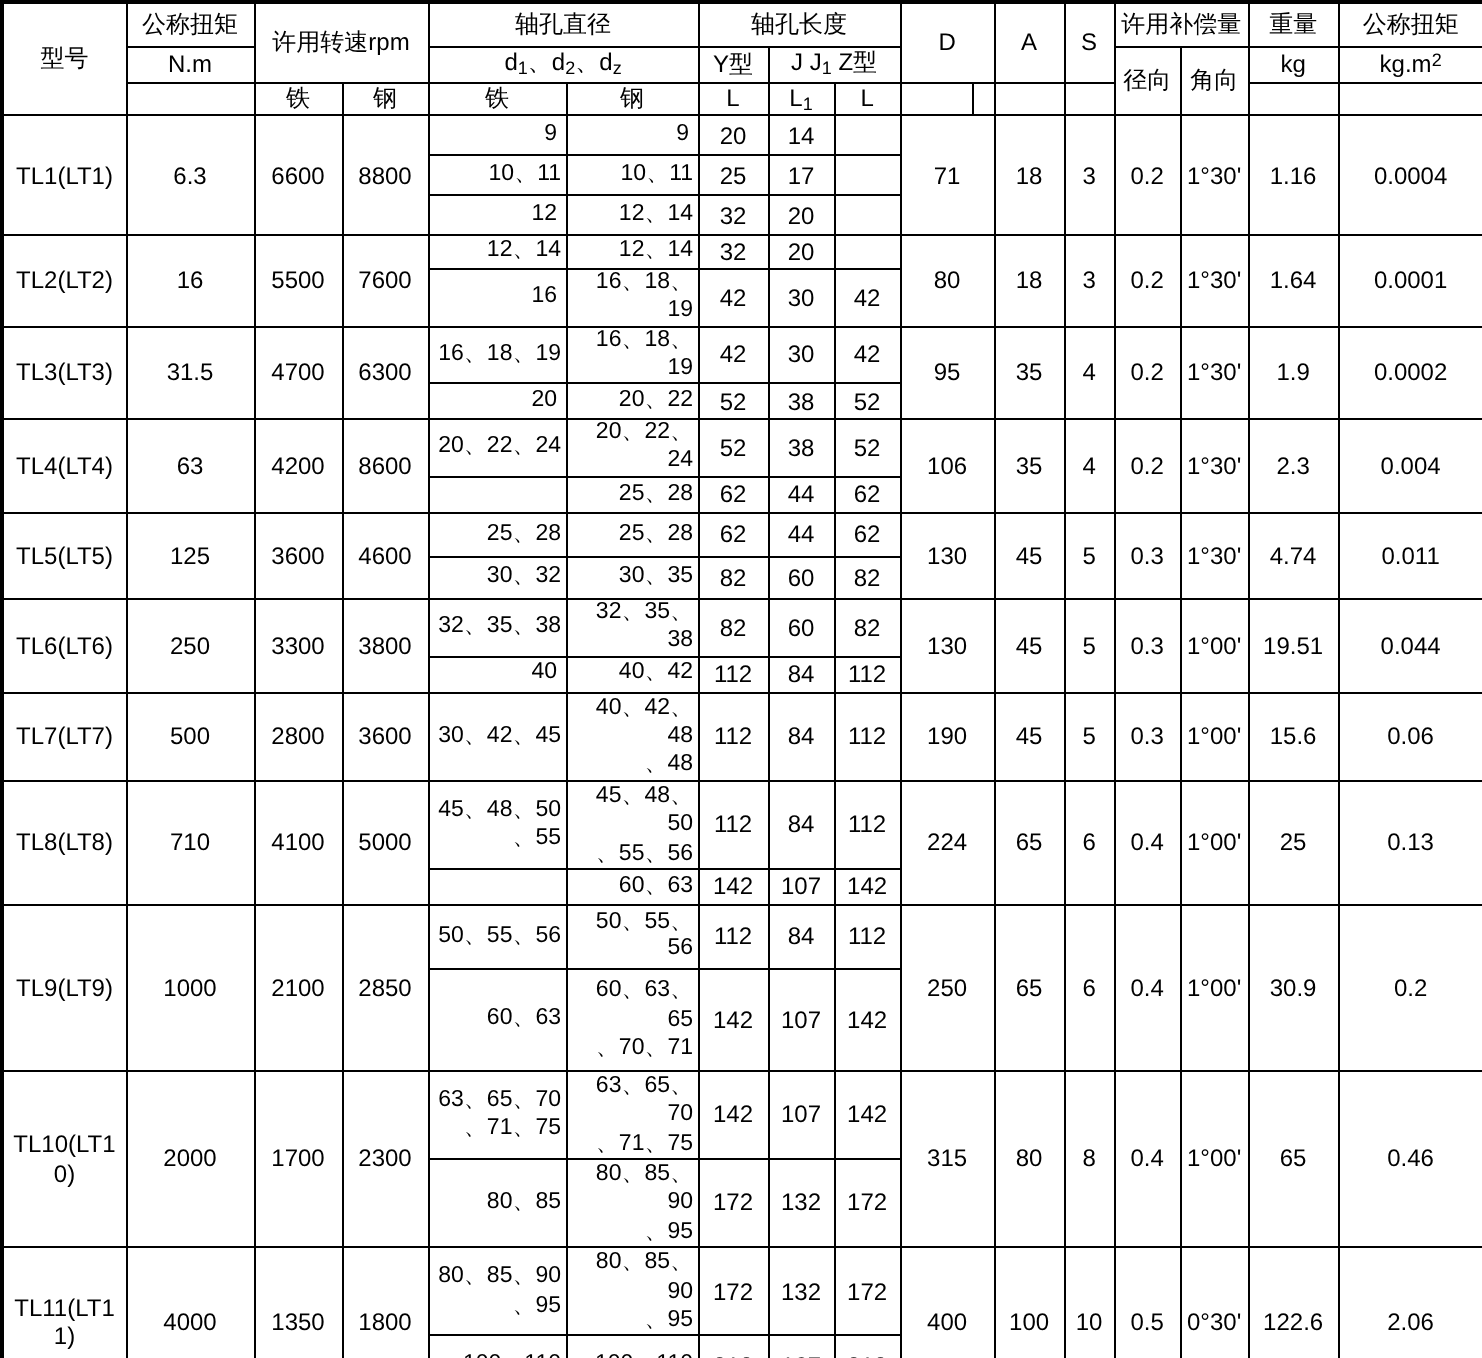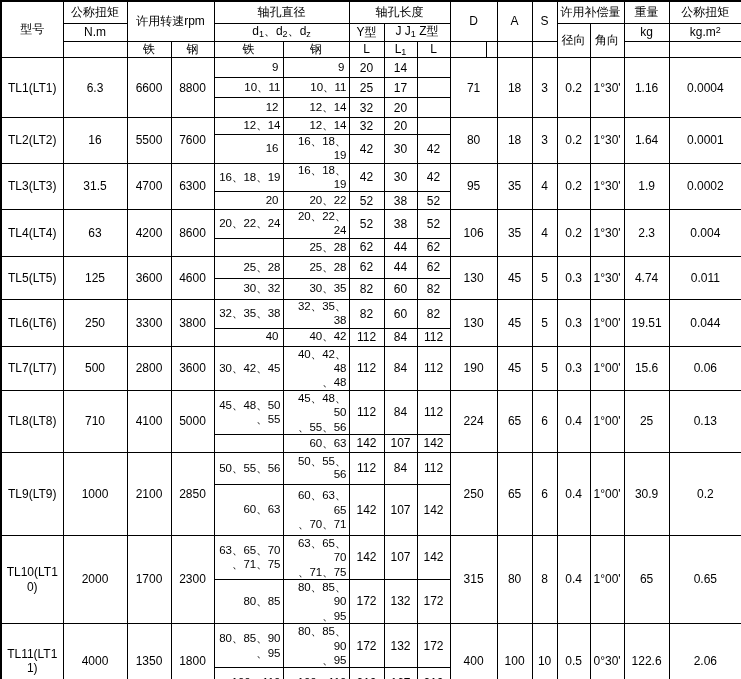--- a/index.html
+++ b/index.html
@@ -336,21 +336,21 @@
 、71、75</td>
     <td>142</td>
     <td>107</td>
     <td>142</td>
     <td rowspan="2" colspan="2">315</td>
     <td rowspan="2">80</td>
     <td rowspan="2">8</td>
     <td rowspan="2">0.4</td>
     <td rowspan="2">1°00'</td>
     <td rowspan="2">65</td>
-    <td rowspan="2">0.65</td>
+    <td rowspan="2">0.46</td>
   </tr>
   <tr style="height:33px">
     <td class="d l">80、85</td>
     <td class="d l pre">80、85、90
 、95</td>
     <td>172</td>
     <td>132</td>
     <td>172</td>
   </tr>
 

